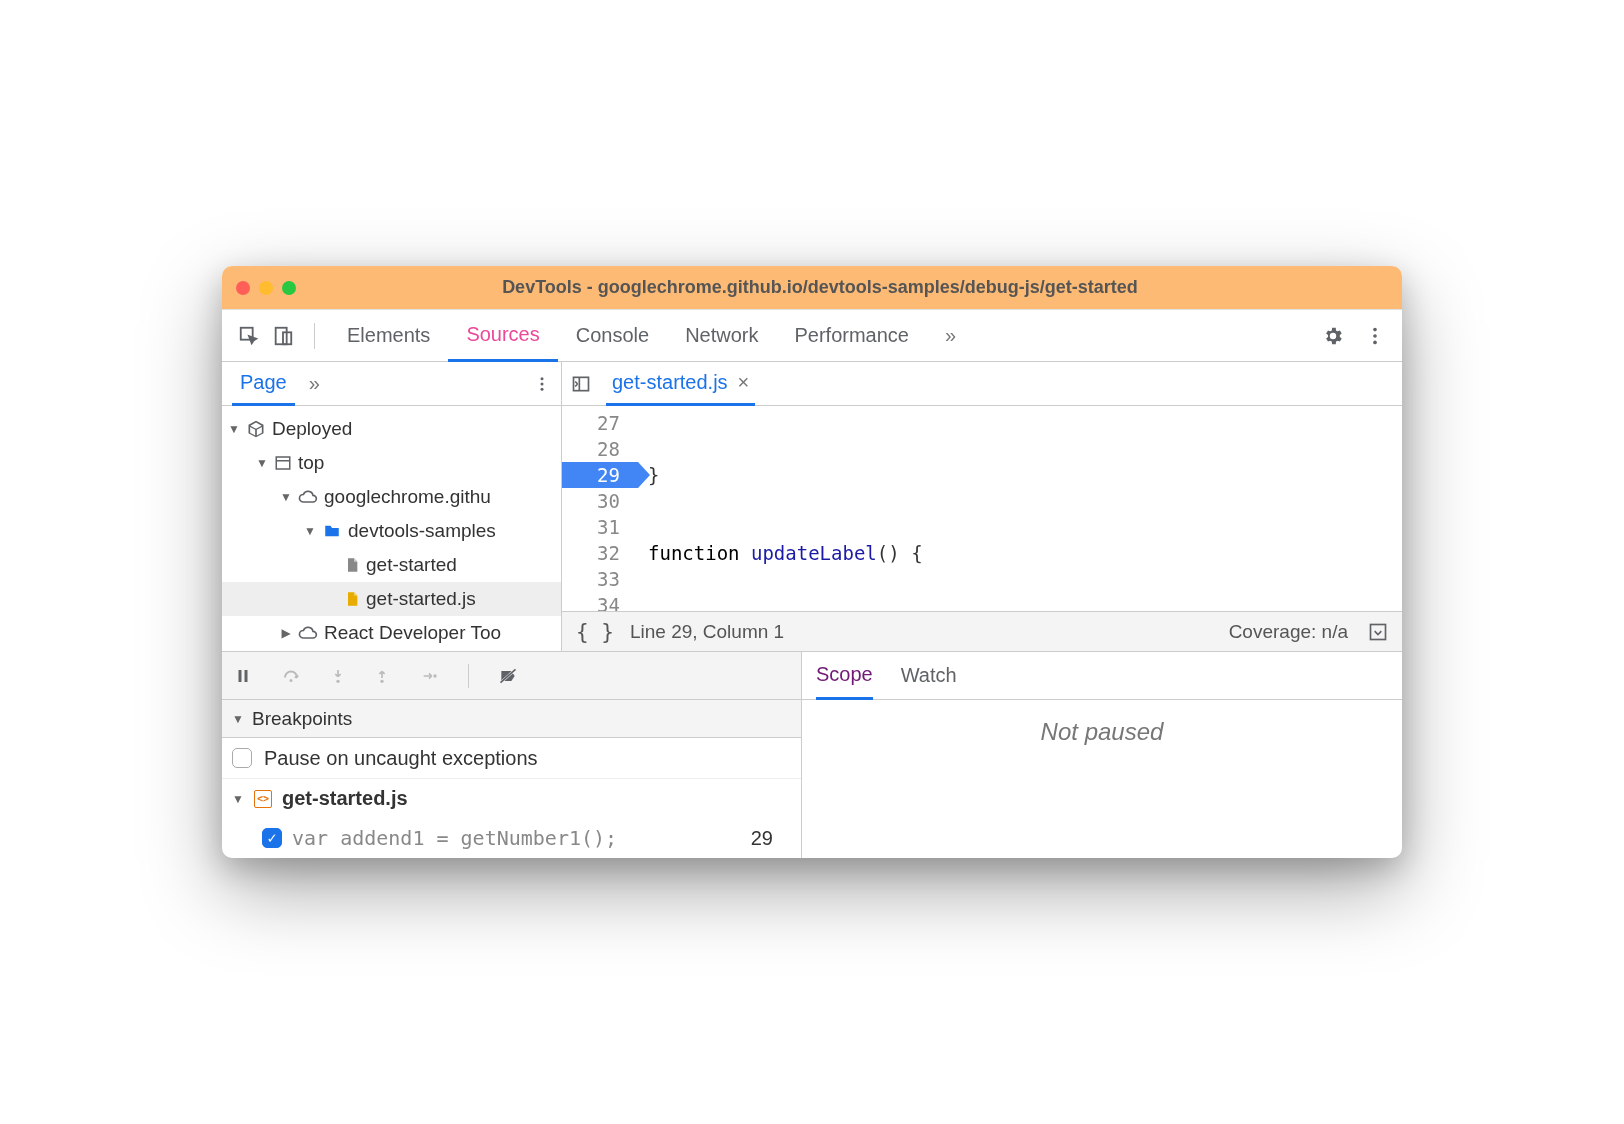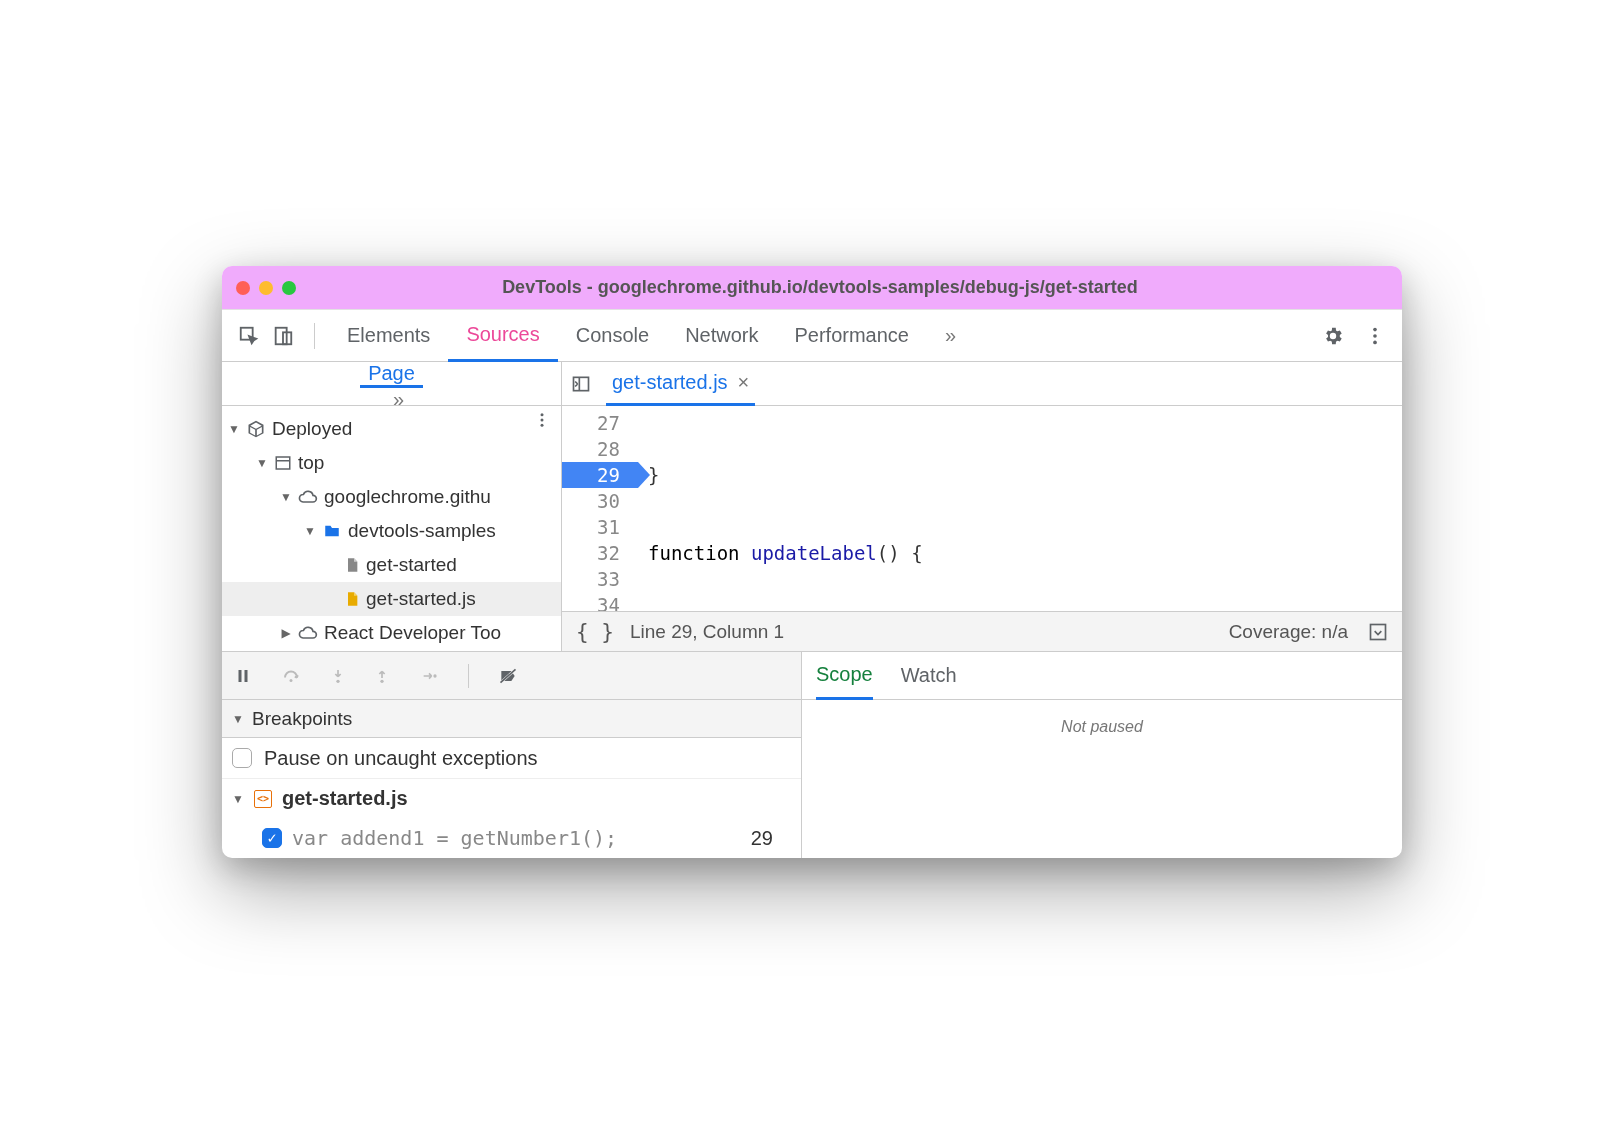--- a/index.html
+++ b/index.html
@@ -14,21 +14,21 @@
 .window {
   width: 1180px;
   background: #fff;
   border-radius: 10px;
   box-shadow: 0 30px 80px rgba(0,0,0,0.35), 0 10px 30px rgba(0,0,0,0.2);
   overflow: hidden;
   font-size: 20px;
   color: #333;
 }
 .titlebar {
-  background: #f0abfc;
+  background: #fdba74;
   height: 44px;
   display: flex;
   align-items: center;
   padding: 0 14px;
   border-bottom: 1px solid #e2e2e2;
 }
 .traffic { display: flex; gap: 9px; margin-right: 16px; }
 .dot { width: 14px; height: 14px; border-radius: 50%; }
 .dot.red { background: #ff5f57; }
 .dot.yellow { background: #febc2e; }
@@ -55,21 +55,21 @@
   height: 290px;
   border-bottom: 1px solid #ccc;
 }
 .navigator {
   width: 340px;
   border-right: 1px solid #ccc;
   display: flex;
   flex-direction: column;
   overflow: hidden;
 }
-.nav-header { height: 44px; display: flex; align-items: center; border-bottom: 1px solid #ccc; padding: 0 10px; flex-direction: column; }
+.nav-header { height: 44px; display: flex; align-items: center; border-bottom: 1px solid #ccc; padding: 0 10px; }
 .nav-tab { color: #1a73e8; border-bottom: 3px solid #1a73e8; padding: 0 8px; height: 44px; display: flex; align-items: center; }
 .nav-tree { padding: 6px 0; font-size: 19px; color: #333; overflow: hidden; white-space: nowrap; }
 .tree-row { display: flex; align-items: center; height: 34px; gap: 6px; cursor: pointer; }
 .tree-row.selected { background: #eee; }
 .chev { width: 12px; display: inline-flex; justify-content: center; font-size: 12px; color: #666; }
 
 .editor {
   flex: 1;
   display: flex;
   flex-direction: column;
@@ -104,22 +104,22 @@
 .bp-row { height: 40px; display: flex; align-items: center; padding: 0 10px; gap: 12px; }
 .bp-file-row { height: 40px; display: flex; align-items: center; padding: 0 10px; gap: 10px; font-weight: 600; border-top: 1px solid #eee; }
 .bp-code-row { height: 40px; display: flex; align-items: center; padding: 0 10px; gap: 10px; font-family: Menlo, monospace; color: #888; }
 .bp-code-row .lineno { margin-left: auto; padding-right: 18px; color: #333; font-family: -apple-system, Arial; }
 .checkbox { width: 20px; height: 20px; border: 1.5px solid #aaa; border-radius: 5px; flex-shrink: 0; }
 .checkbox.checked { background: #1a73e8; border-color: #1a73e8; color: #fff; display: flex; align-items: center; justify-content: center; font-size: 15px; }
 
 .debug-right { flex: 1; }
 .right-tabs { height: 48px; border-bottom: 1px solid #ccc; display: flex; align-items: center; padding: 0 14px; gap: 28px; color: #5f6367; }
 .right-tab { height: 48px; display: flex; align-items: center; }
-.right-tab.active { color: #15803d; border-bottom: 3px solid #1a73e8; }
-.not-paused { text-align: center; font-style: italic; color: #777; padding: 18px 0; font-size: 16px; }
+.right-tab.active { color: #701a75; border-bottom: 3px solid #1a73e8; }
+.not-paused { text-align: center; font-style: italic; color: #777; padding: 18px 0; font-size: 24px; }
 
 svg { display: block; }
 .chevr { font-size: 20px; color: #777; }
 .js-badge { width: 18px; height: 18px; border: 1.5px solid #e8710a; display: inline-flex; align-items: center; justify-content: center; font-size: 10px; color: #e8710a; border-radius: 2px; font-family: monospace; }
 </style>
 </head>
 <body>
 
 <div class="window">
 

